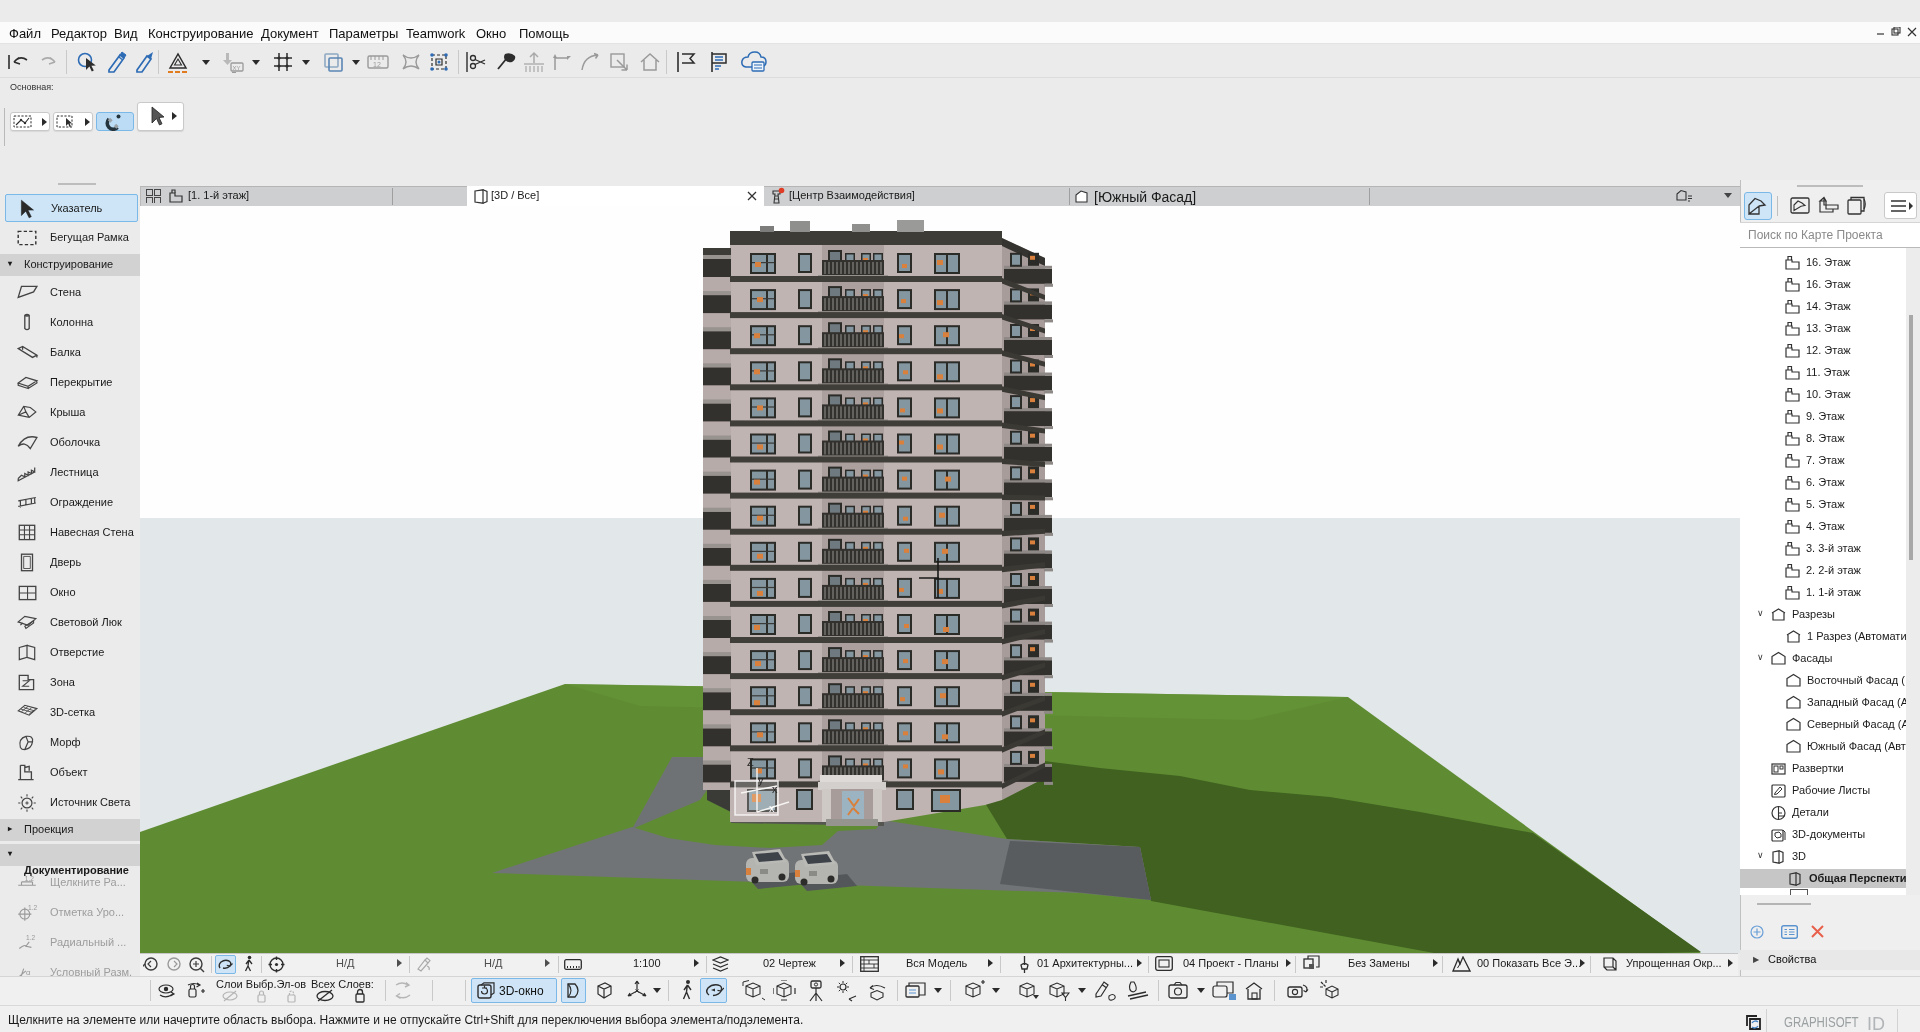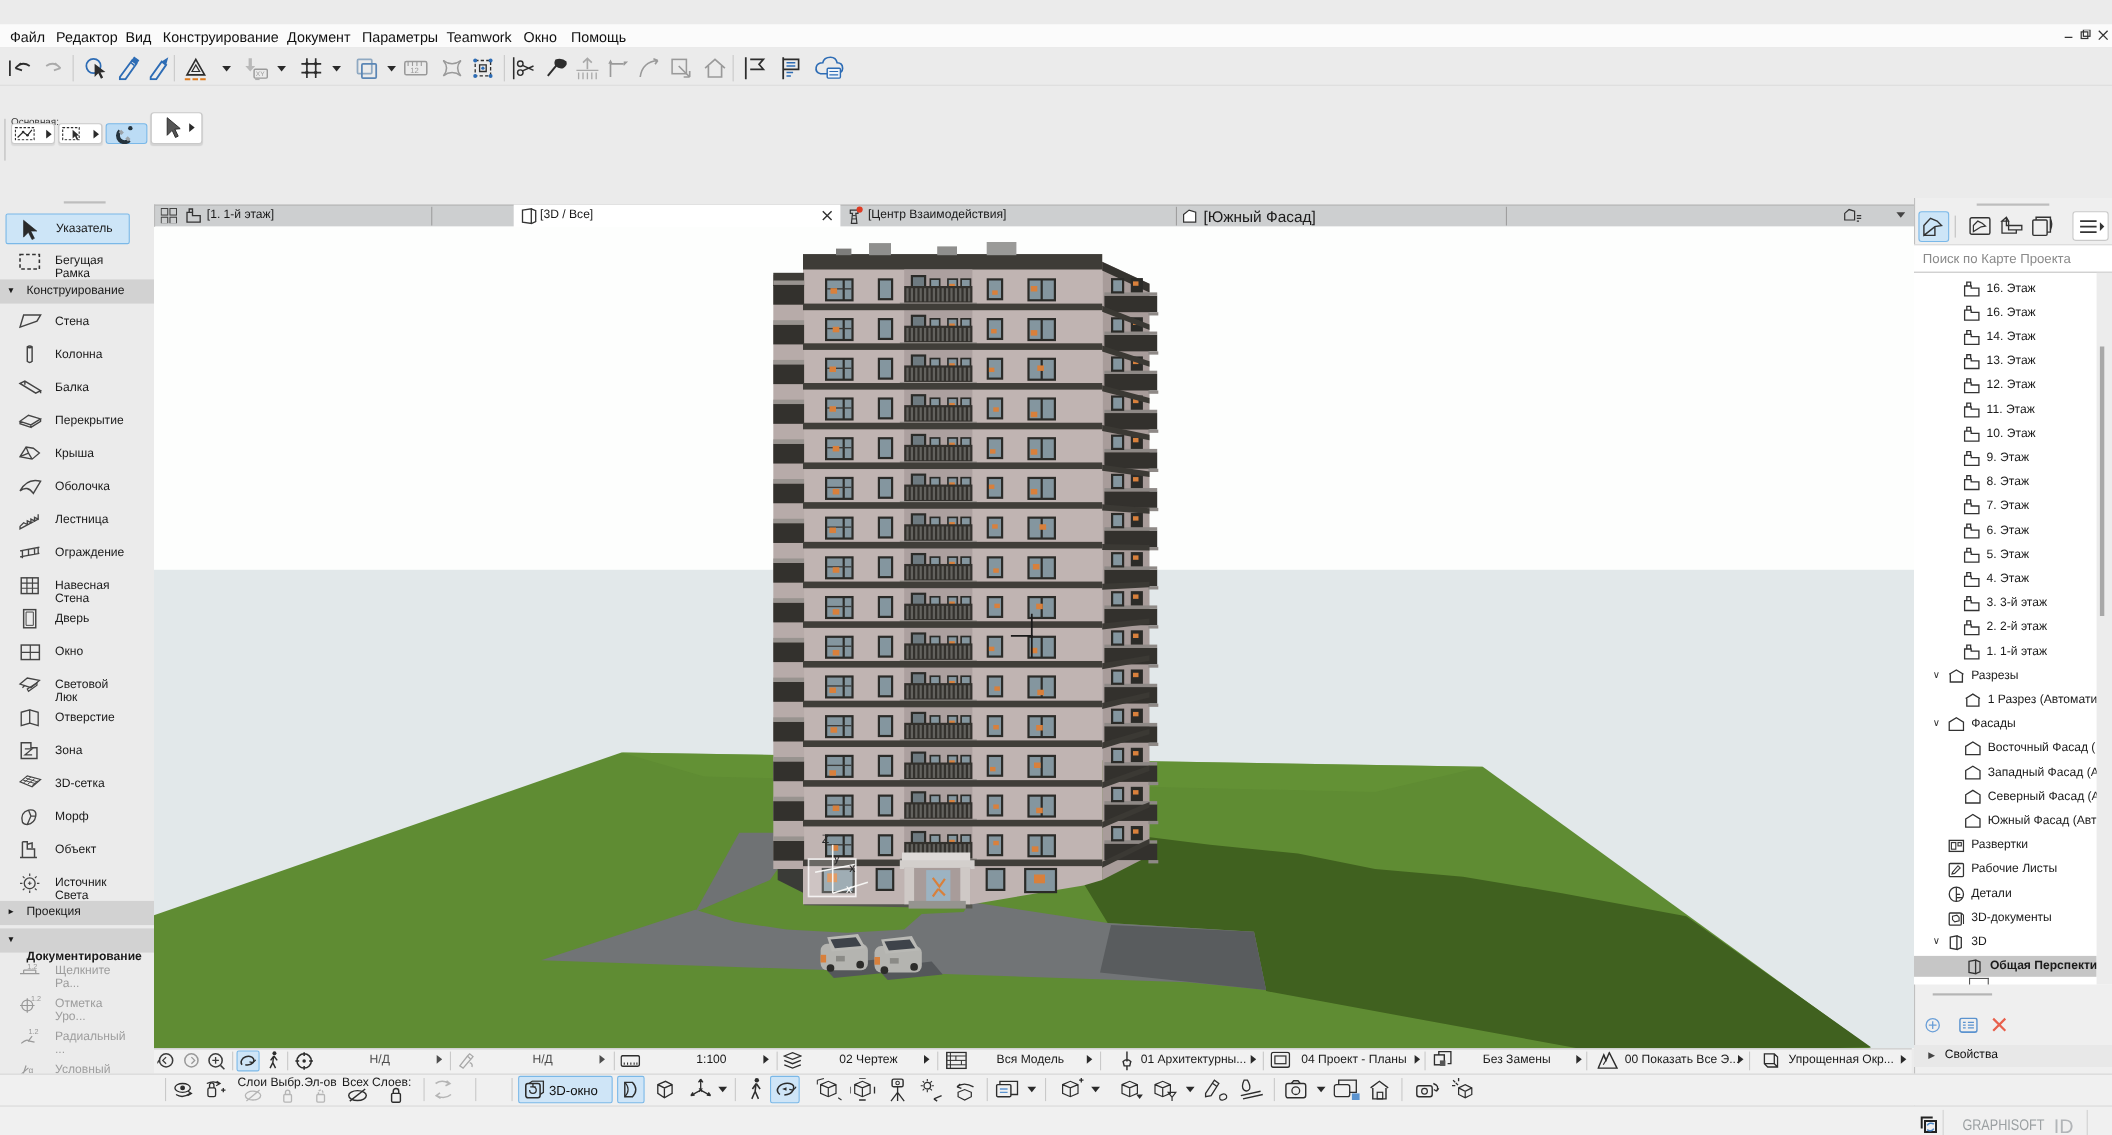--- a/index.html
+++ b/index.html
@@ -4,25 +4,25 @@
 <style>
   * { margin:0; padding:0; box-sizing:border-box; }
   html,body { width:1920px; height:1032px; overflow:hidden; font-family:"Liberation Sans", sans-serif; background:#ebebeb; }
   .abs { position:absolute; }
   #stage { position:relative; width:1920px; height:1032px; }
   .titlebar { left:0; top:0; width:1920px; height:22px; background:#e9e9e9; }
   .titletxt { left:26px; top:4px; font-size:12px; color:#1a1a1a; }
   .menubar { left:0; top:22px; width:1920px; height:22px; background:#fbfbfb; border-bottom:1px solid #e3e3e3; }
   .menu { position:absolute; top:4px; font-size:13px; color:#111; }
   .toolbar1 { left:0; top:44px; width:1920px; height:34px; background:#ebebeb; }
-  .osn { left:10px; top:82px; font-size:9px; color:#333;margin-top:24px; }
+  .osn { left:10px; top:82px; font-size:9px; color:#333; }
   .tabbar { left:140px; top:186px; width:1600px; height:20px; background:#cdcfd0; border-top:1px solid #b5b5b5; }
   .viewport { left:140px; top:206px; width:1600px; height:747px; background:#ffffff; overflow:hidden; }
   .leftpanel { left:0; top:185px; width:140px; height:767px; background:#ebebeb; }
-  .titem { position:absolute; left:5px; width:113px; height:28px; font-size:11px; color:#1a1a1a; }
+  .titem { position:absolute; left:5px; width:133px; height:28px; font-size:11px; color:#1a1a1a; }
   .titem .lbl { position:absolute; left:45px; top:7px; }
   .titem .ic { position:absolute; left:10px; top:3px; width:24px; height:22px; }
   .thead { position:absolute; left:0px; width:140px; height:22px; background:#d2d2d2; font-size:11px; font-weight:bold; color:#1a1a1a; }
   .rightpanel { left:1740px; top:180px; width:180px; height:852px; background:#efefef; border-left:1px solid #c0c0c0; }
   .tree { position:absolute; left:1740px; top:248px; width:180px; height:647px; background:#ffffff; }
   .trow { position:absolute; height:22px; font-size:11px; color:#1a1a1a; white-space:nowrap; }
   .statusbar { left:0px; top:1005px; width:1920px; height:27px; background:#f0f0f0; border-top:1px solid #d9d9d9; }
   .qo { position:absolute; top:4px; font-size:11px; color:#1a1a1a; white-space:nowrap; }
   .svojstva { left:1740px; top:950px; width:180px; height:20px; background:#e8e8e8; font-size:11px; color:#111; }
 </style>
@@ -1726,20 +1726,21 @@
 <svg class="abs" style="left:1284px;top:981px" width="27" height="20" viewBox="0 0 27 20">
 <rect x="4" y="6" width="14" height="10" rx="2" fill="none" stroke="#2d2d2d" stroke-width="1.3"></rect>
 <circle cx="11" cy="11" r="2.6" fill="none" stroke="#2d2d2d" stroke-width="1.1"></circle>
 <path d="M19 4 Q25 6 22 11 M22 11 L24 8.5 M22 11 L19.5 9.5" fill="none" stroke="#2d2d2d" stroke-width="1.2"></path>
     </svg>
 <svg class="abs" style="left:1318px;top:979px" width="25" height="23" viewBox="0 0 25 23">
 <path d="M8 10 L14 7 L20 10 L20 16 L14 19 L8 16 Z M8 10 L14 13 L20 10 M14 13 L14 19" fill="none" stroke="#2d2d2d" stroke-width="1.1"></path>
 <path d="M3 3 L5 5 M8 1 L8 4 M2 8 L5 8 M5.5 5.5 L7.5 7.5" stroke="#2d2d2d" stroke-width="1.2"></path>
     </svg>
   <div class="abs statusbar">
+    <div class="abs" style="left:8px;top:7px;font-size:12px;color:#1a1a1a">Щелкните на элементе или начертите область выбора. Нажмите и не отпускайте Ctrl+Shift для переключения выбора элемента/подэлемента.</div>
     <div class="abs" style="left:1867px;top:8px;font-size:18px;color:#b2b5b8">ID</div>
     <div class="abs" style="left:1784px;top:8px;font-size:14px;color:#9ba0a2;transform:scaleX(0.82);transform-origin:0 0">GRAPHISOFT</div>
     <svg class="abs" style="left:1745px;top:8px" width="17" height="17" viewBox="0 0 17 17">
       <path d="M2 12 L2 2 L12 2" fill="none" stroke="#222" stroke-width="1.8"></path>
       <path d="M5 5 L15 5 L15 15 L5 15 Z" fill="none" stroke="#222" stroke-width="1.8"></path>
       <path d="M13 8 a4 4 0 0 0 -6 1 M7 13 a4 4 0 0 0 6 -1" fill="none" stroke="#4a86c8" stroke-width="1.4"></path>
     </svg>
     <div class="abs" style="left:1766px;top:3px;width:1px;height:24px;background:#d2d2d2"></div>
     <div class="abs" style="left:1897px;top:3px;width:1px;height:24px;background:#d2d2d2"></div>
 

